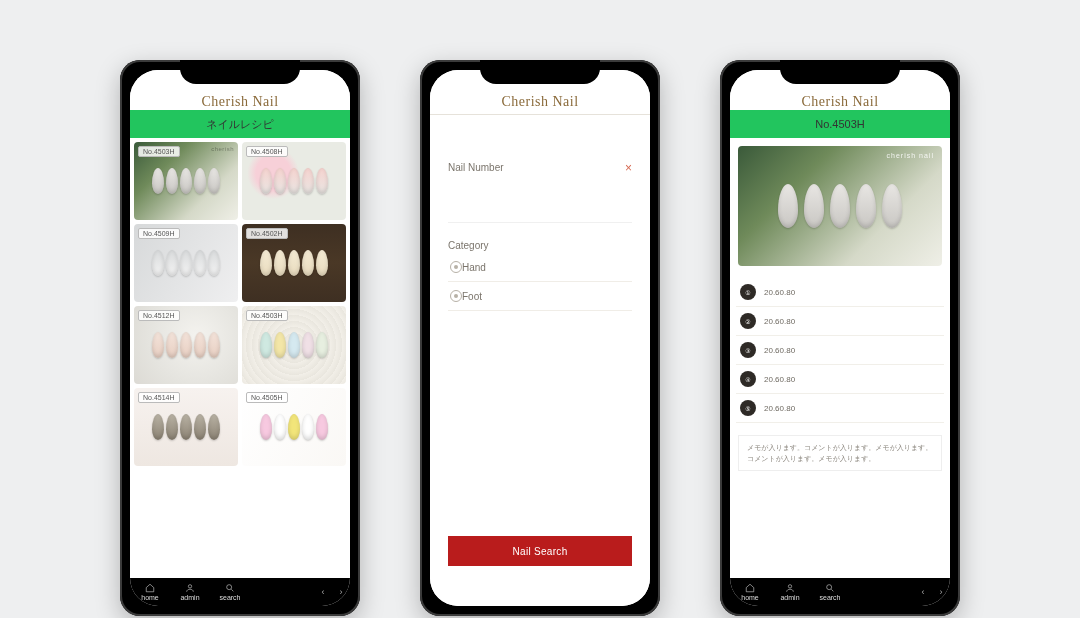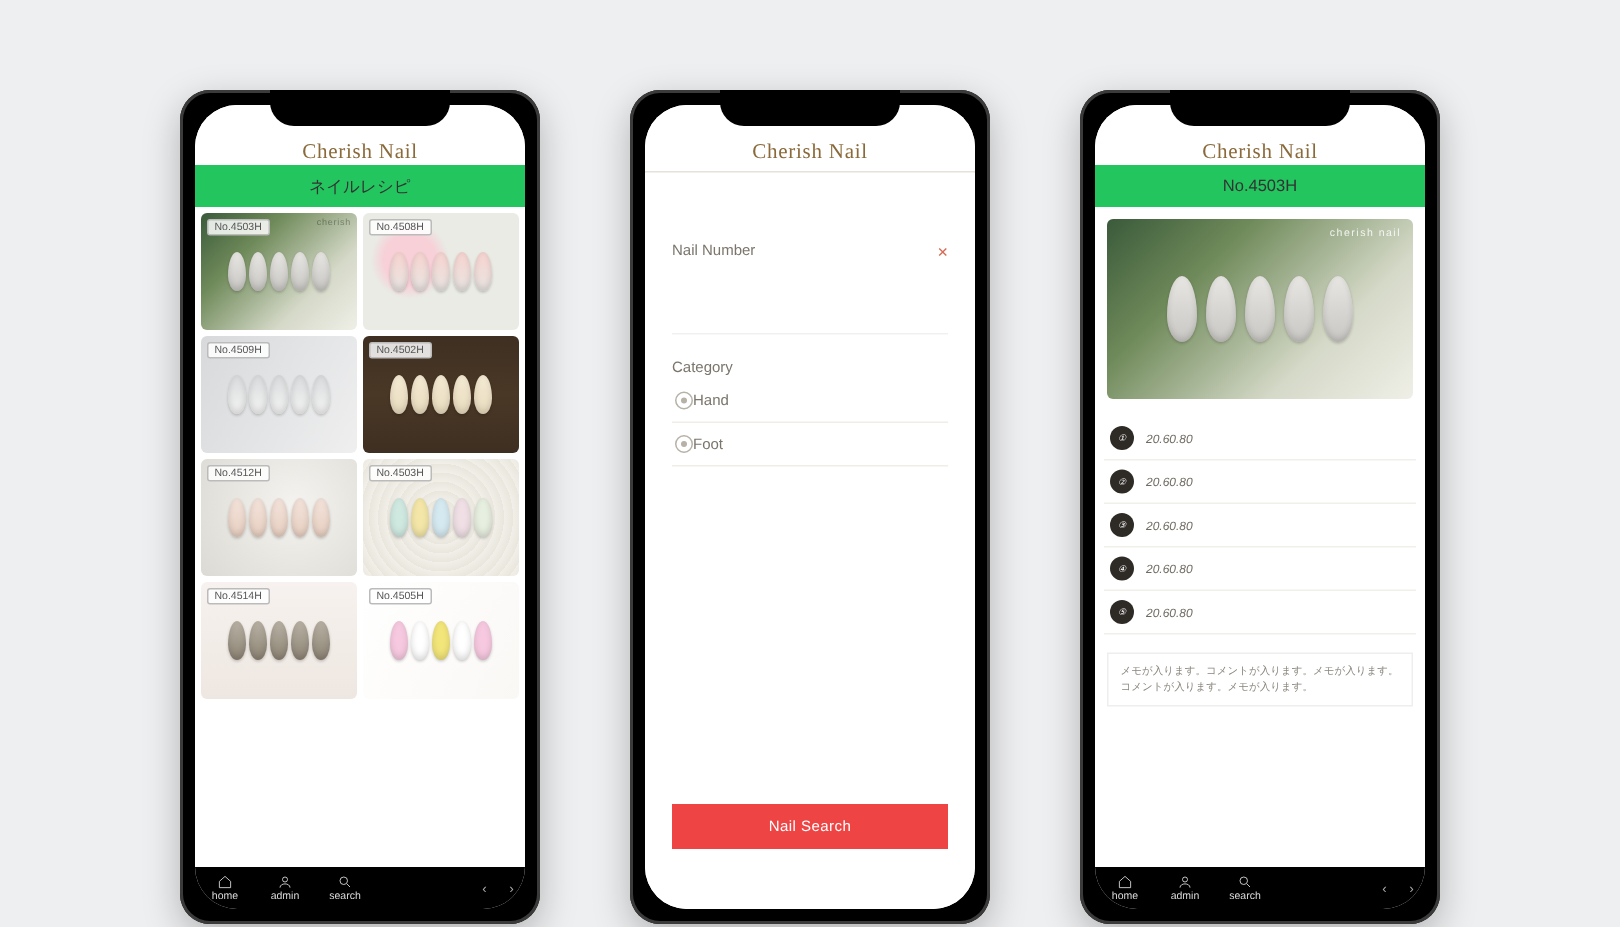--- a/index.html
+++ b/index.html
@@ -45,27 +45,27 @@
   .nav .spacer{flex:1;}
   .nav .chev{flex:0 0 18px;text-align:center;color:#aaa;font-size:9px;}
   
   .form{position:absolute;left:0;right:0;top:68px;bottom:0;background:#fff;padding:24px 18px 0;font-size:10px;color:#7b756c;}
   .form .labelrow{display:flex;justify-content:space-between;align-items:flex-start;margin-bottom:20px;}
   .form .labelrow .x{color:#d66a53;font-size:12px;line-height:1;}
   .form .input{height:28px;background:#fff;box-shadow:0 1px 0 rgba(0,0,0,.06);margin-bottom:18px;}
   .form .catrow{display:flex;align-items:center;padding:8px 2px;border-bottom:1px solid #f0ede7;color:#7b756c;}
   .form .catrow .radio{width:10px;height:10px;border:1px solid #b7b1a7;border-radius:50%;display:inline-flex;align-items:center;justify-content:center;}
   .form .catrow .radio::after{content:"";width:4px;height:4px;border-radius:50%;background:#b7b1a7;}
-  .btn{position:absolute;left:18px;right:18px;bottom:40px;height:30px;background:#ef4444;color:#fff;font-size:10px;display:flex;align-items:center;justify-content:center;letter-spacing:.3px;}
+  .btn{position:absolute;left:18px;right:18px;bottom:40px;height:30px;background:#b91c1c;color:#fff;font-size:10px;display:flex;align-items:center;justify-content:center;letter-spacing:.3px;}
   
   .detail{position:absolute;left:0;right:0;top:68px;bottom:28px;background:#fff;overflow:hidden;}
   .hero{margin:8px;height:120px;border-radius:4px;position:relative;overflow:hidden;}
   .hero .wm{position:absolute;top:6px;right:8px;font-size:7px;color:rgba(255,255,255,.85);letter-spacing:1px;}
   .hero .nails span{width:20px;height:44px;margin:0 3px;}
-  .steps{padding:4px 6px;font-style:italic;}
+  .steps{padding:4px 6px;}
   .step{display:flex;align-items:center;gap:8px;padding:6px 4px;border-bottom:1px solid #f1efe9;}
   .step .dot{width:16px;height:16px;border-radius:50%;background:#2e2a26;color:#fff;font-size:6px;display:flex;align-items:center;justify-content:center;}
   .step .txt{font-size:8px;color:#6f6a62;}
   .memo{margin:8px;padding:6px 8px;border:1px solid #eee;font-size:7px;color:#8a857d;line-height:1.6;}
 </style>
 </head>
 <body>
 
 <div class="stage">
 

